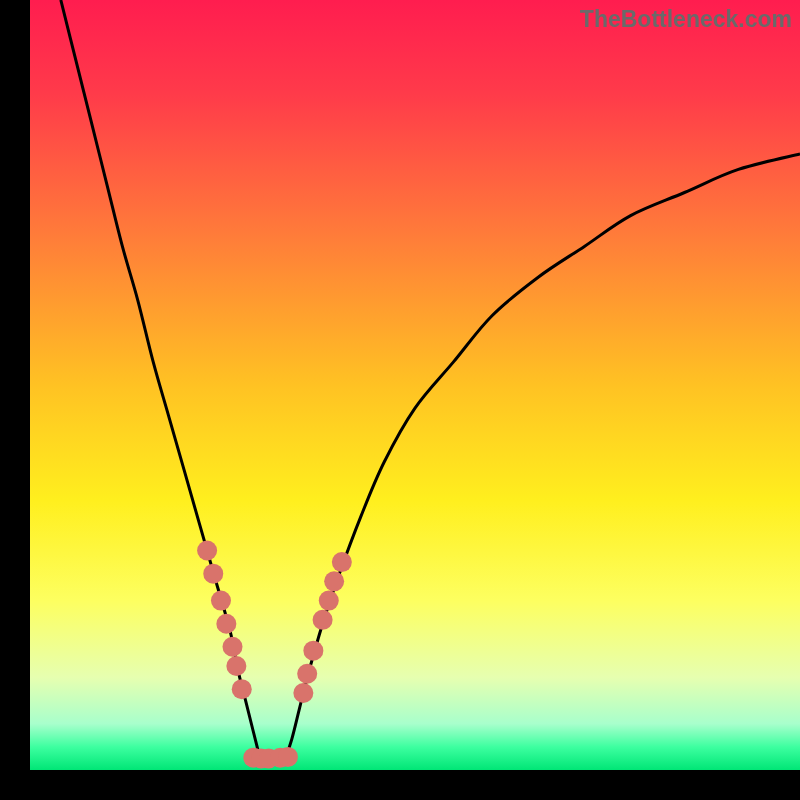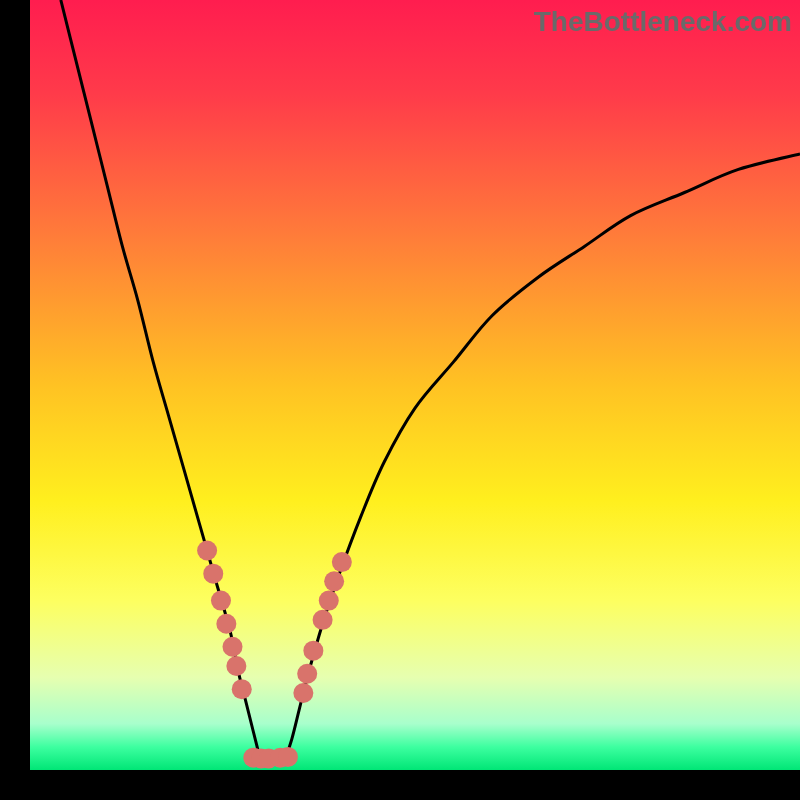--- a/index.html
+++ b/index.html
@@ -17,21 +17,21 @@
     left: 0;
     top: 0;
     width: 770px;
     height: 770px;
   }
   .watermark {
     position: absolute;
     top: 6px;
     right: 8px;
     font-family: Arial, sans-serif;
-    font-size: 28px;
+    font-size: 23px;
     font-weight: bold;
     color: #6a6a6a;
     z-index: 10;
     text-align: right;
   }
   svg { display: block; }
 </style>
 </head>
 <body>
 

